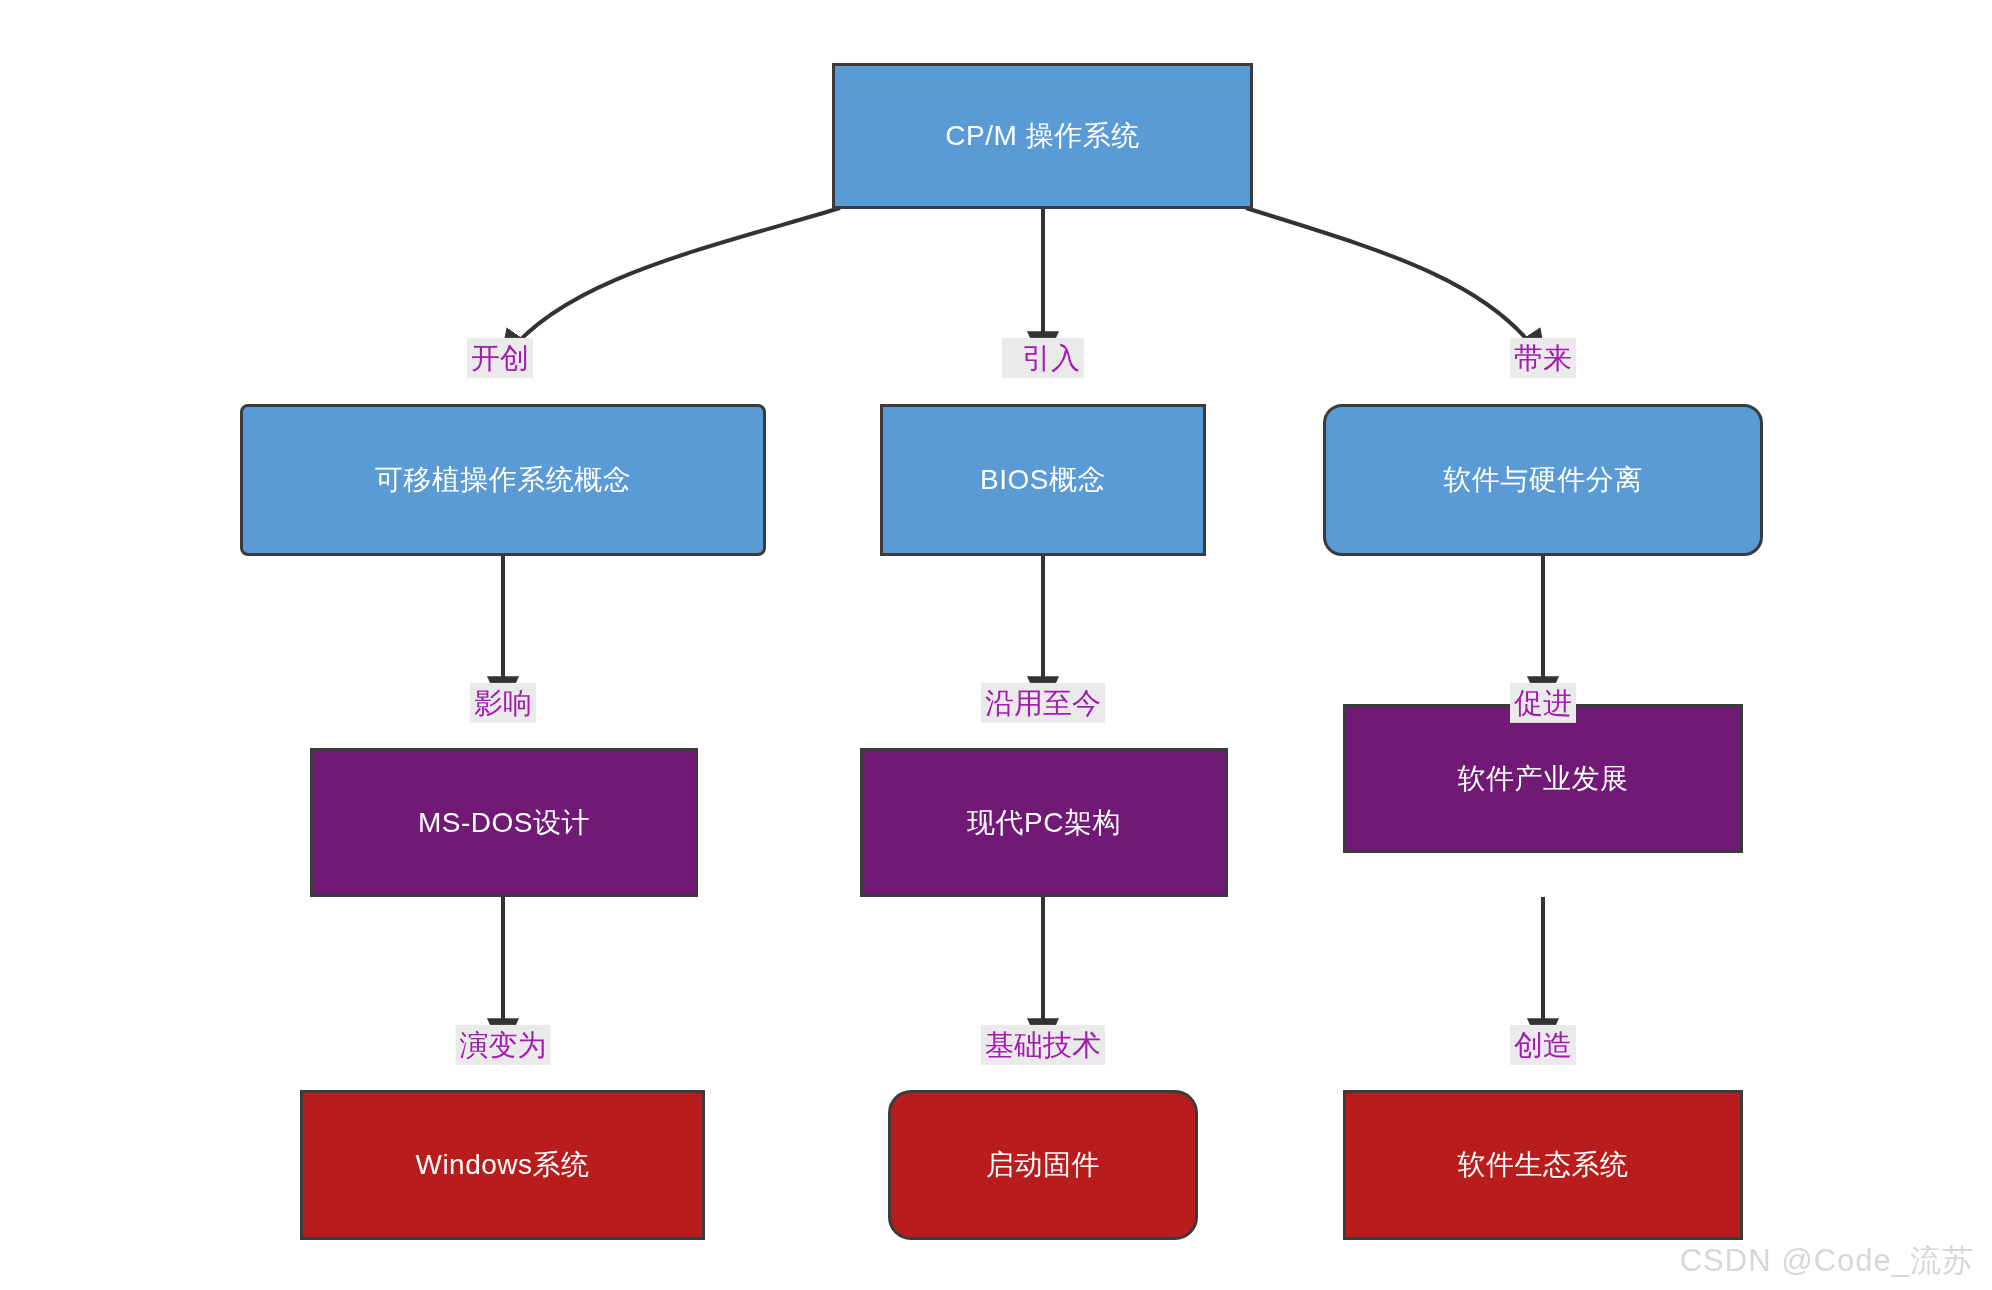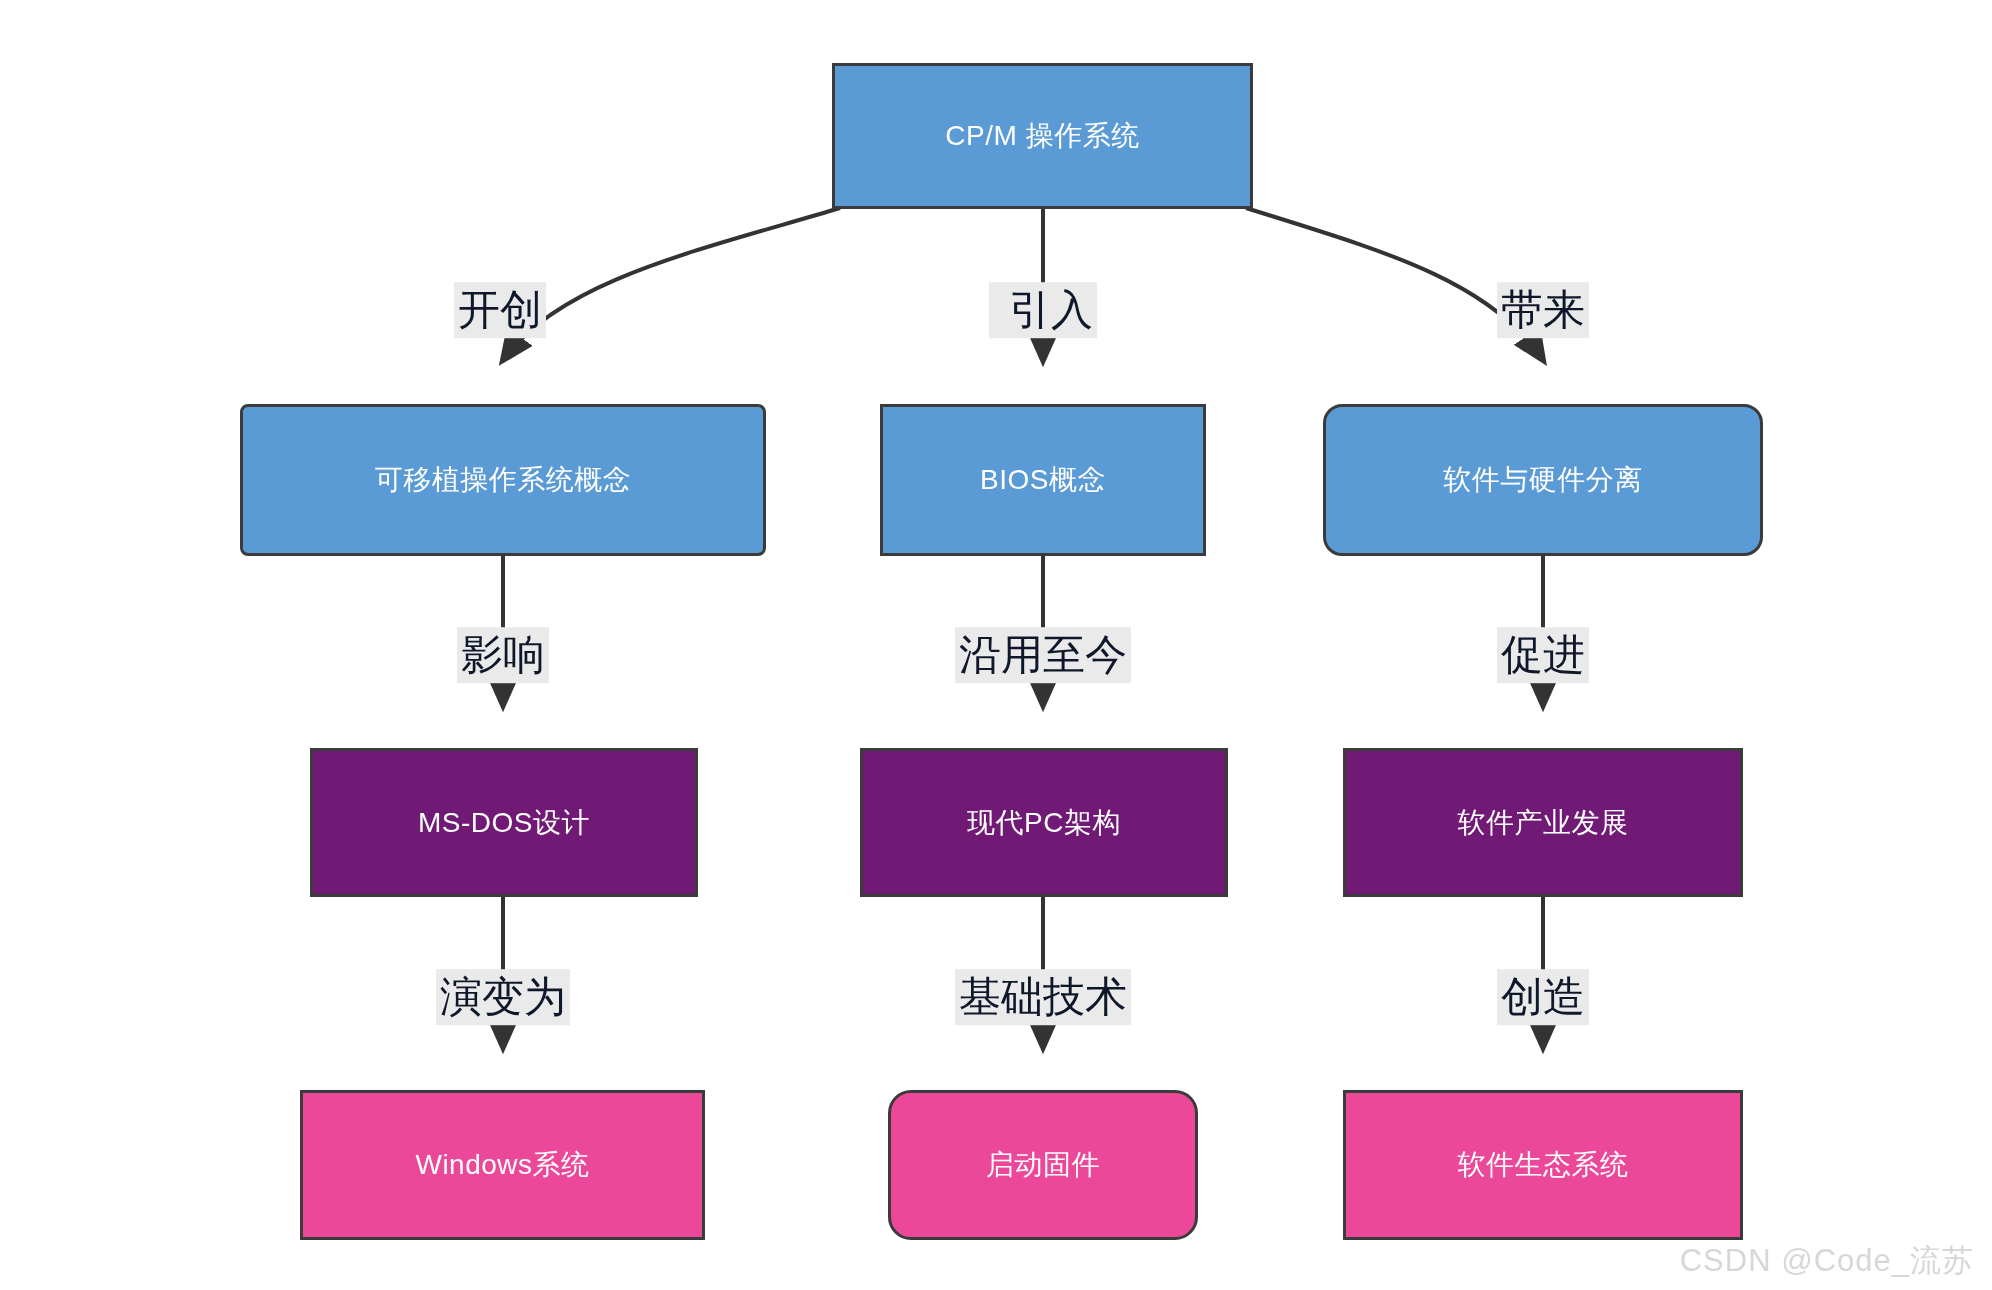--- a/index.html
+++ b/index.html
@@ -31,31 +31,32 @@
     justify-content: center;
     color: #ffffff;
     font-size: 28px;
     font-weight: 400;
     letter-spacing: 0.5px;
     line-height: 1;
     white-space: nowrap;
   }
   .node.blue  { background: #5b9bd5; }
   .node.green { background: #701a75; }
-  .node.red   { background: #ec4899; }
+  .node.red   { background: #b91c1c; }
 
   .edge-label {
     position: absolute;
     background: #eaeaea;
-    color: #0f172a;
-    font-size: 42px;
+    color: #a21caf;
+    font-size: 29px;
     line-height: 1.18;
     padding: 3px 4px;
     white-space: nowrap;
     transform: translate(-50%, -50%);
+    margin-top: 48px;
   }
 
   .watermark {
     position: absolute;
     right: 18px;
     bottom: 8px;
     color: #d7d7d7;
     font-size: 31px;
     letter-spacing: 1px;
     white-space: nowrap;
@@ -92,21 +93,21 @@
 
     <path d="M 1543,897 L 1543,1047" fill="none" stroke="#333333" stroke-width="4" marker-end="url(#arrow)"></path>
   </svg>
 
   <div class="node blue" style="left: 832px; top: 63px; width: 421px; height: 146px;">CP/M 操作系统</div>
   <div class="node blue" style="left: 240px; top: 404px; width: 526px; height: 152px; border-radius: 8px;">可移植操作系统概念</div>
   <div class="node blue" style="left: 880px; top: 404px; width: 326px; height: 152px;">BIOS概念</div>
   <div class="node blue" style="left: 1323px; top: 404px; width: 440px; height: 152px; border-radius: 19px;">软件与硬件分离</div>
   <div class="node green" style="left: 310px; top: 748px; width: 388px; height: 149px;">MS-DOS设计</div>
   <div class="node green" style="left: 860px; top: 748px; width: 368px; height: 149px;">现代PC架构</div>
-  <div class="node green" style="left: 1343px; top: 748px; width: 400px; height: 149px;">软件产业发展</div>
+  <div class="node green" style="left: 1343px; top: 704px; width: 400px; height: 149px;">软件产业发展</div>
   <div class="node red" style="left: 300px; top: 1090px; width: 405px; height: 150px;">Windows系统</div>
   <div class="node red" style="left: 888px; top: 1090px; width: 310px; height: 150px; border-radius: 23px;">启动固件</div>
   <div class="node red" style="left: 1343px; top: 1090px; width: 400px; height: 150px;">软件生态系统</div>
 
   <div class="edge-label" style="left: 500px; top: 310px;">开创</div>
   <div class="edge-label" style="left: 1043px; top: 310px; padding-left: 20px;">引入</div>
   <div class="edge-label" style="left: 1543px; top: 310px;">带来</div>
   <div class="edge-label" style="left: 503px; top: 655px;">影响</div>
   <div class="edge-label" style="left: 1043px; top: 655px;">沿用至今</div>
   <div class="edge-label" style="left: 1543px; top: 655px;">促进</div>

